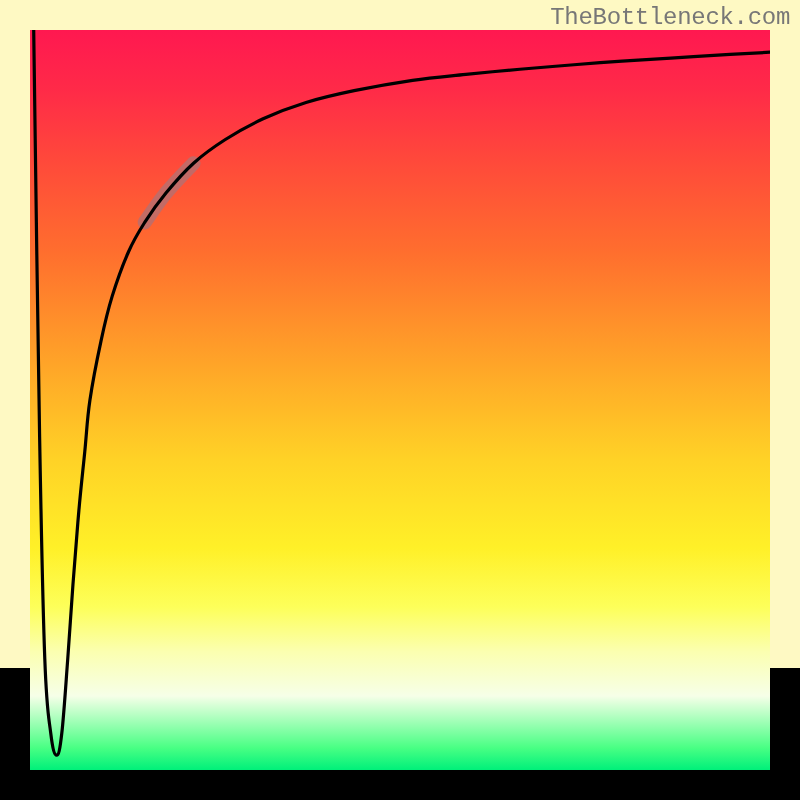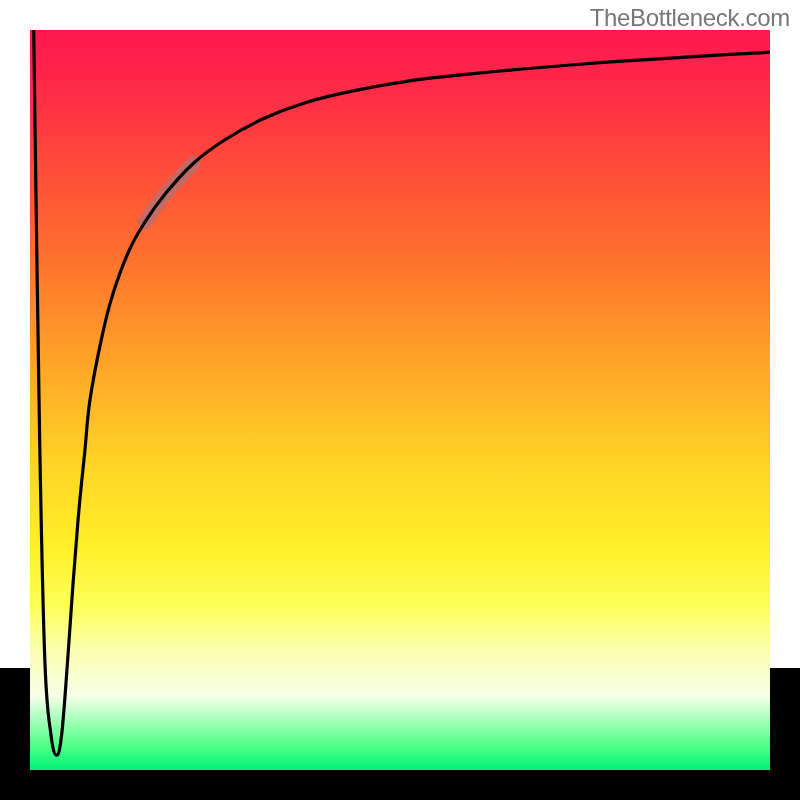--- a/index.html
+++ b/index.html
@@ -7,21 +7,22 @@
     padding: 0;
     width: 800px;
     height: 800px;
     background: #000;
     font-family: Arial, Helvetica, sans-serif;
   }
   .frame {
     position: relative;
     width: 800px;
     height: 668px;
-    background: #ffffff;
+    background: #fef9c3;
+    font-family: Liberation Mono, monospace;
   }
   .plot {
     position: absolute;
     left: 30px;
     top: 30px;
     width: 740px;
     height: 740px;
     overflow: hidden;
   }
   .gradient {

